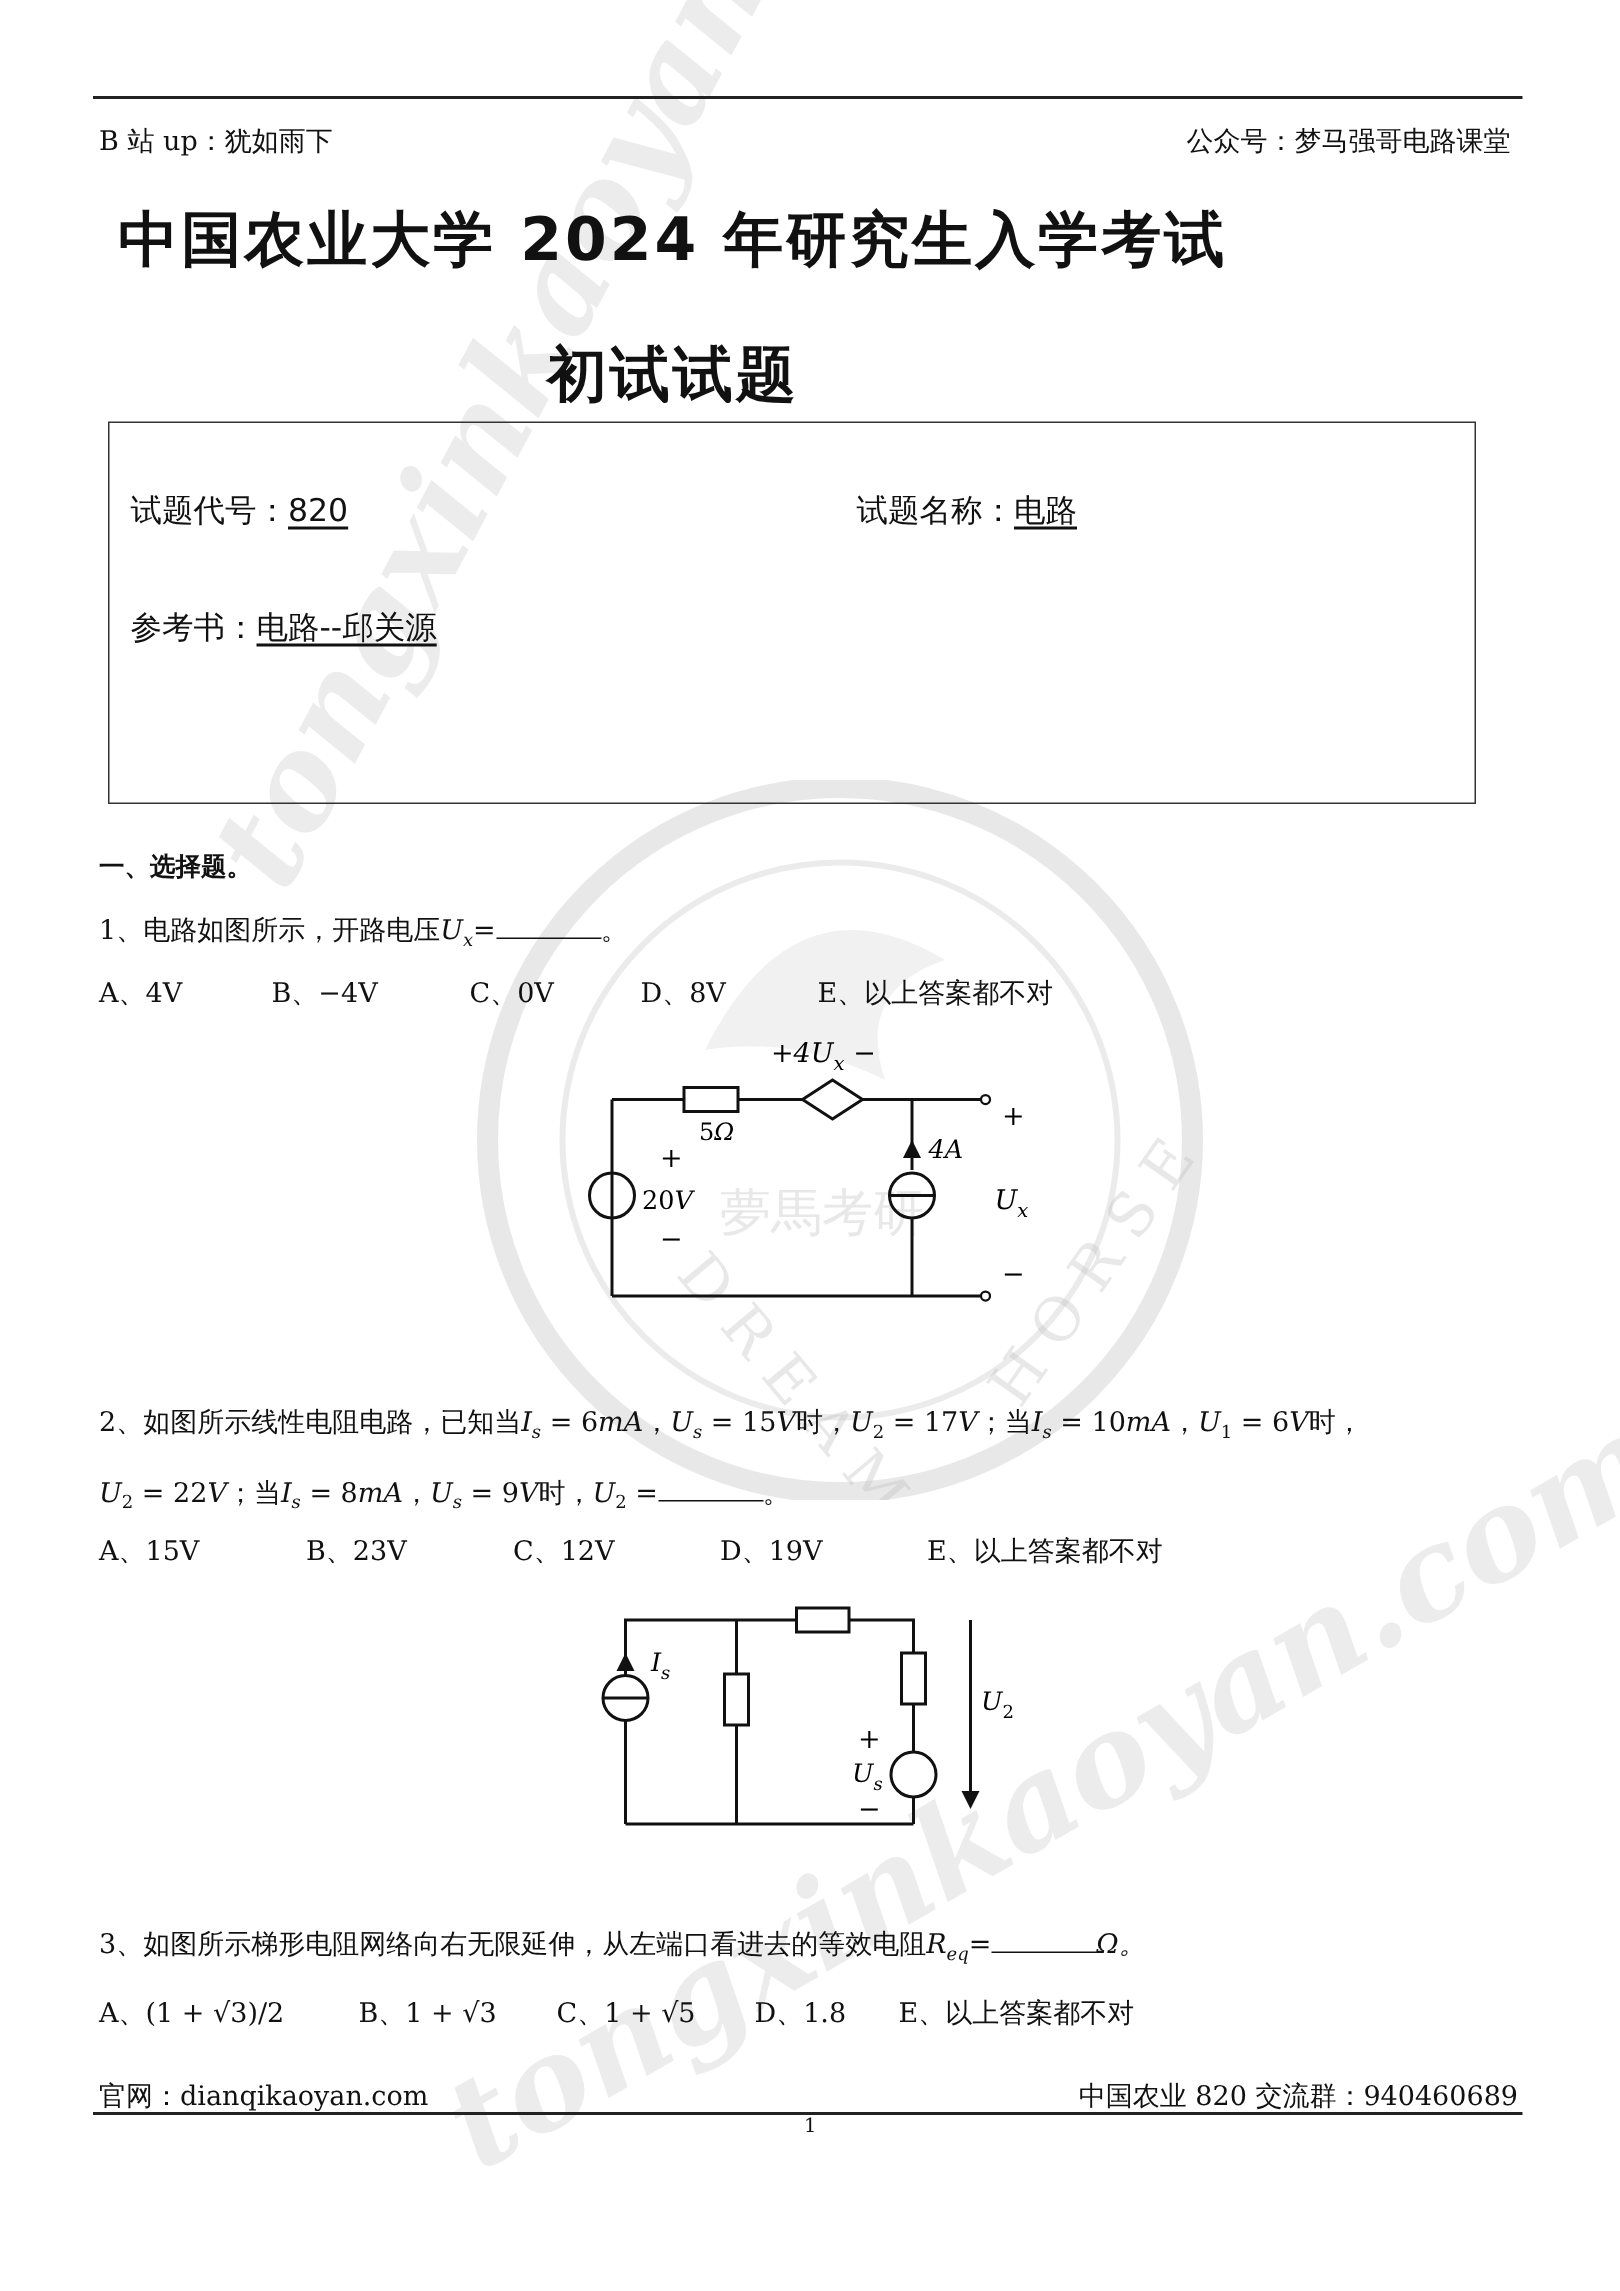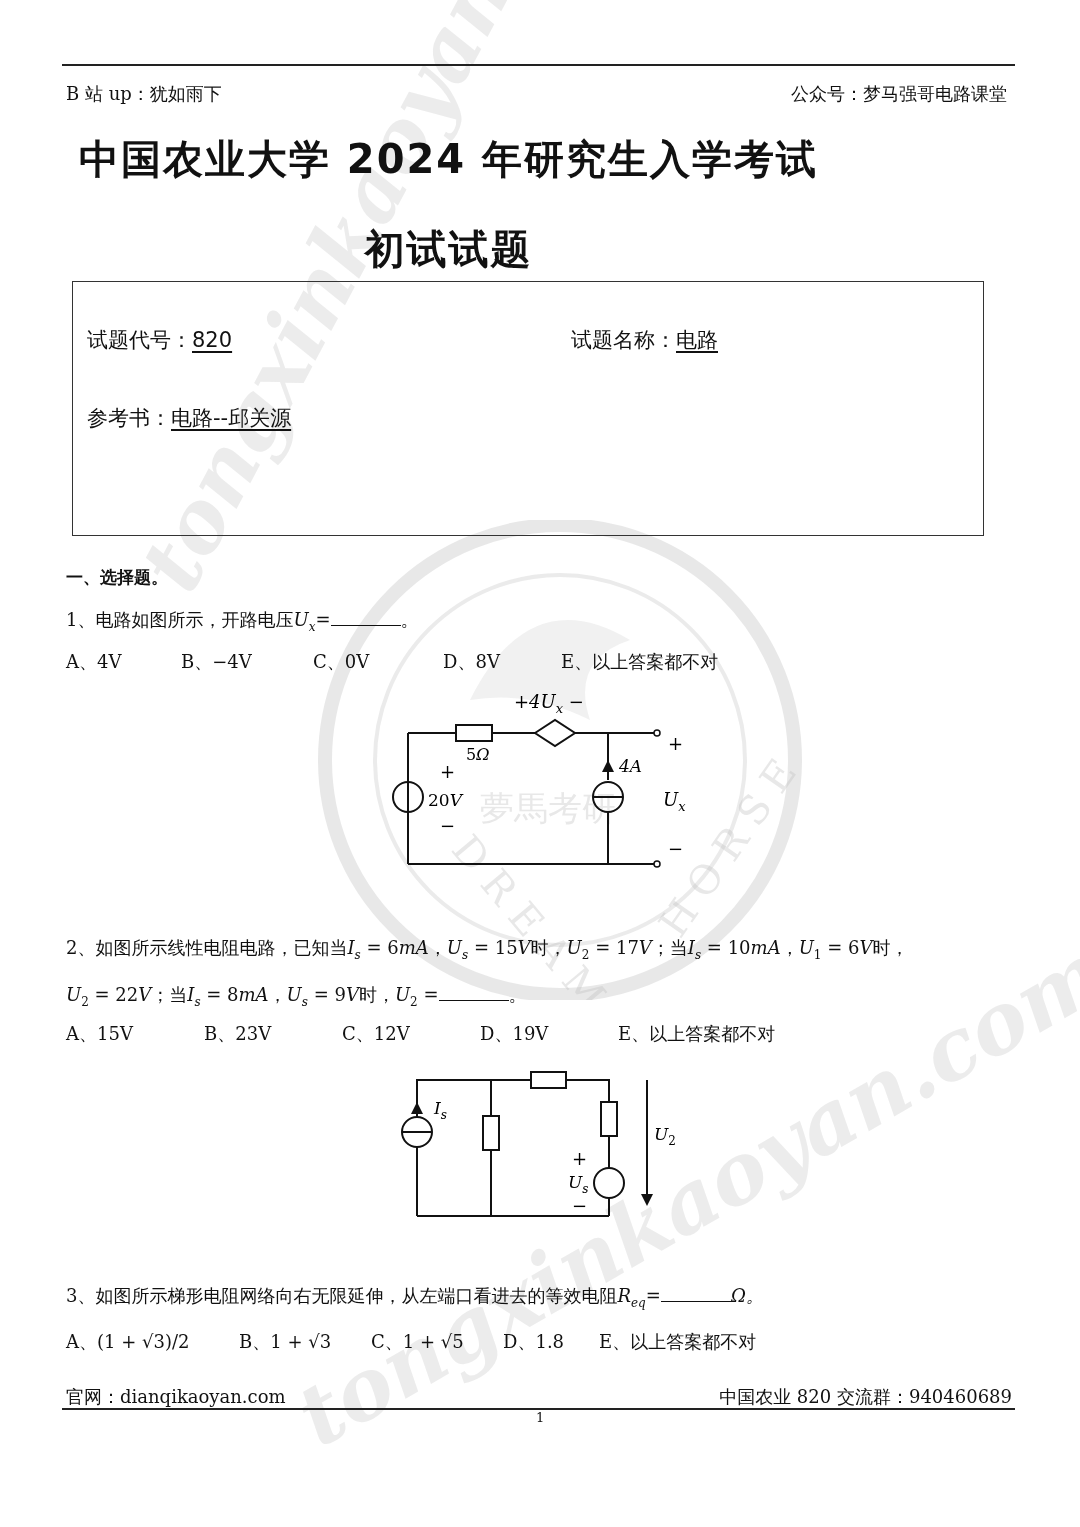--- a/index.html
+++ b/index.html
@@ -60,21 +60,21 @@
     <span>参考书：</span><span class="u">电路--邱关源</span>
   </div>
 </div>
 
 <div class="q bold" style="top:566px;font-family:'DejaVu Sans','Liberation Sans',sans-serif;font-size:17px;">一、选择题。</div>
 
 <div class="q" style="top:608px;">
   <span>1、</span><span>电路如图所示，开路电压</span><span class="m">U</span><sub class="m">x</sub><span>=</span><span class="blank"></span><span>。</span>
 </div>
 <div class="q" style="top:650px;">
-  <span class="opt" style="width:115px;">A、4V</span><span class="opt" style="width:132px;">B、−4V</span><span class="opt" style="width:114px;">C、0V</span><span class="opt" style="width:118px;margin-left:16px;">D、8V</span><span class="opt">E、以上答案都不对</span>
+  <span class="opt" style="width:115px;">A、4V</span><span class="opt" style="width:132px;">B、−4V</span><span class="opt" style="width:114px;">C、0V</span><span class="opt" style="width:118px;">D、8V</span><span class="opt">E、以上答案都不对</span>
 </div>
 
 <svg class="abs" style="left:380px;top:680px;" width="340" height="200">
   <g stroke="#111" stroke-width="2" fill="none">
     <polyline points="28,53 76,53"></polyline>
     <rect x="76" y="45" width="36" height="16"></rect>
     <polyline points="112,53 155,53"></polyline>
     <polygon points="155,53 175,40 195,53 175,66"></polygon>
     <polyline points="195,53 275,53"></polyline>
     <line x1="228" y1="53" x2="228" y2="100"></line>

